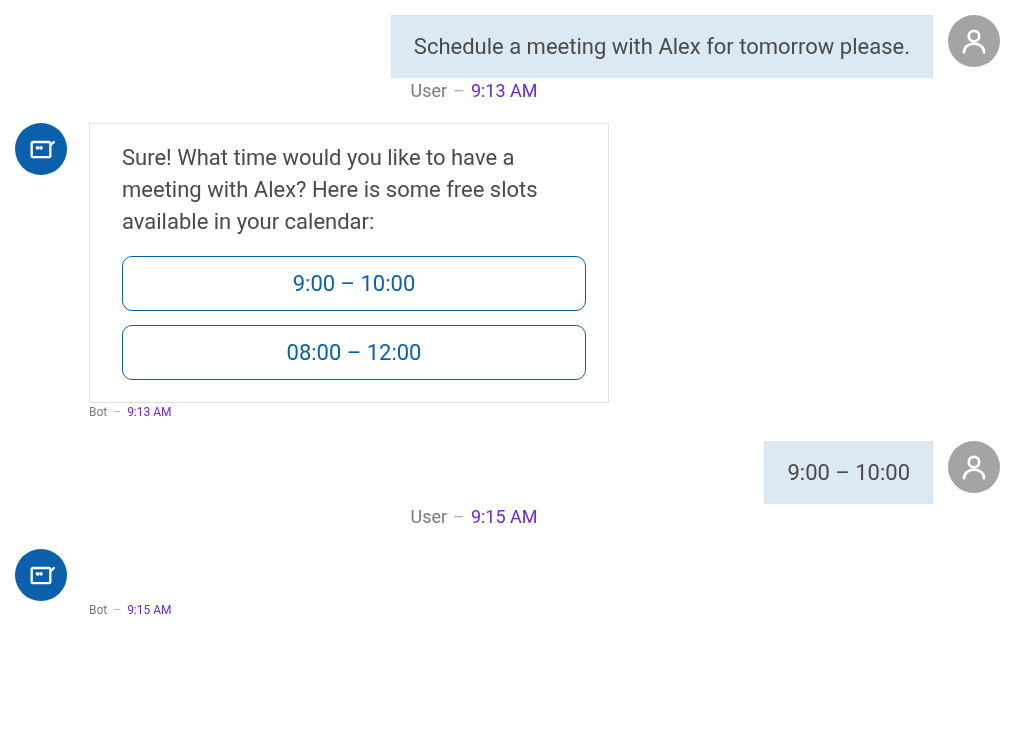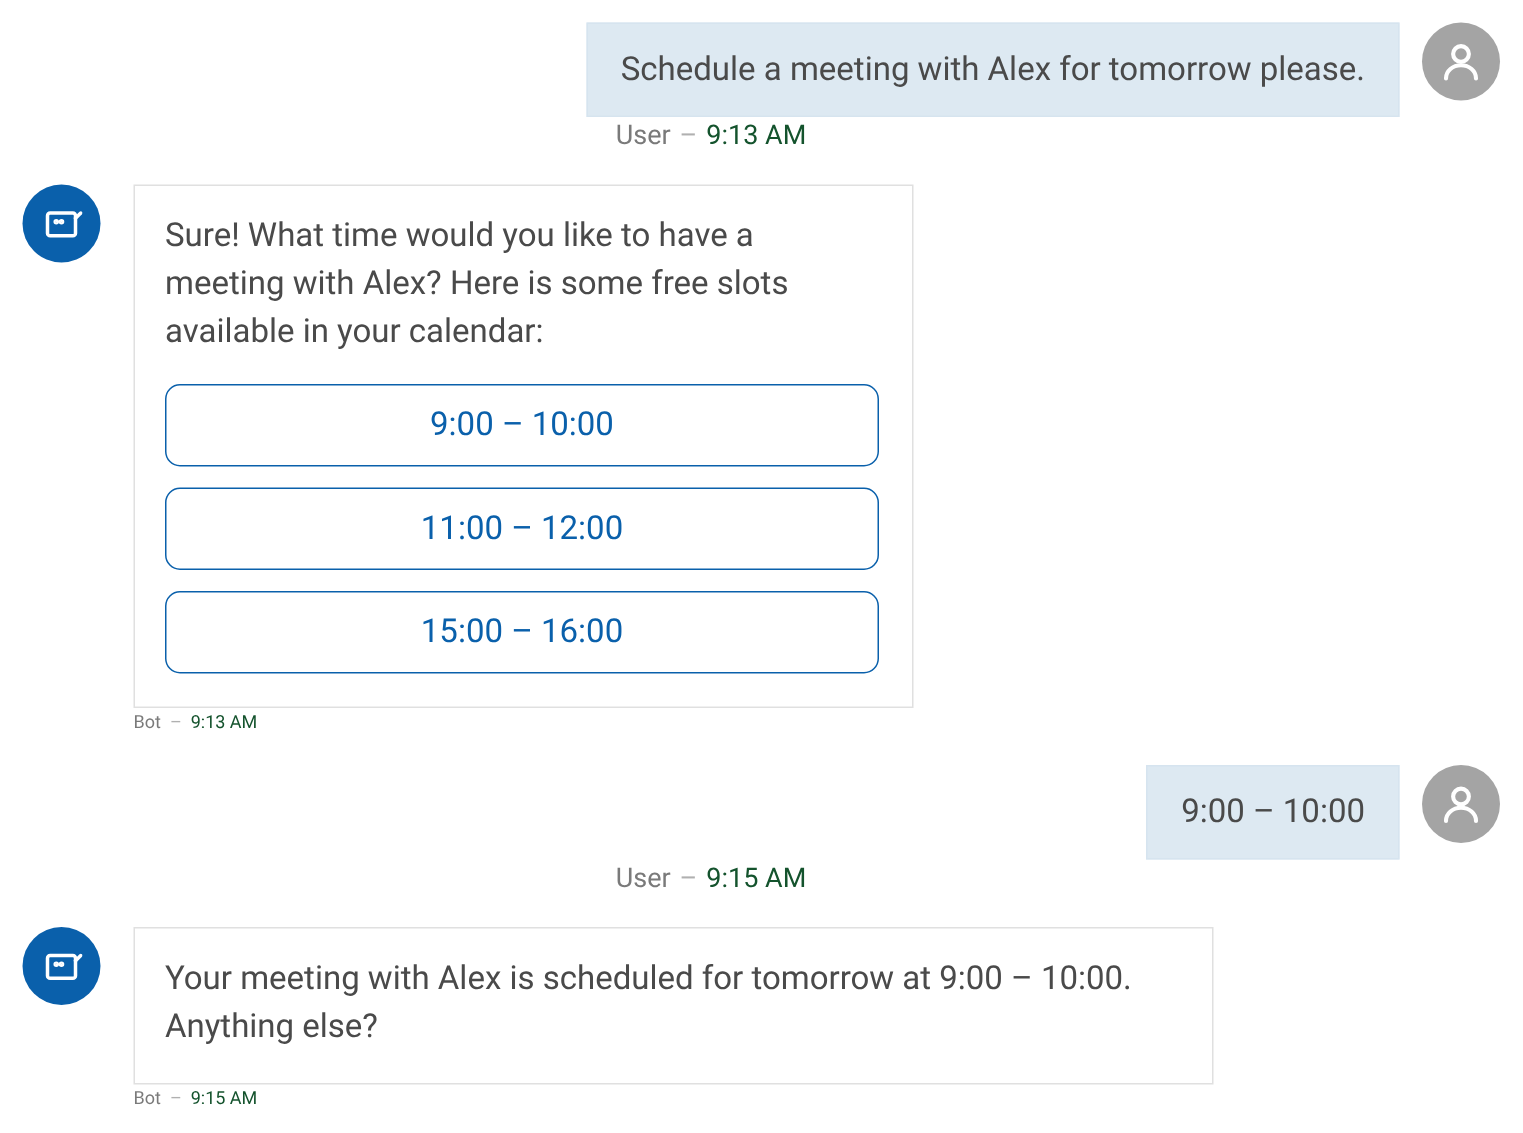--- a/index.html
+++ b/index.html
@@ -61,21 +61,21 @@
     
     .meta-name {
       color: #7a7a7a;
     }
     
     .meta-sep {
       color: #b0b0b0;
     }
     
     .meta-time {
-      color: #14532d;
+      color: #6d28d9;
     }
     
     
     .bot-row {
       display: flex;
       justify-content: flex-start;
       align-items: flex-start;
       gap: 22px;
       margin-bottom: 2px;
     }
@@ -86,21 +86,21 @@
       border-radius: 50%;
       background: #0a60ab;
       display: flex;
       align-items: center;
       justify-content: center;
       flex-shrink: 0;
     }
     
     .bot-bubble {
       border: 1px solid #e0e0e0;
-      padding: 18px 22px 22px 20px;
+      padding: 18px 22px 22px 32px;
       max-width: 520px;
       background: #ffffff;
     }
     
     .bot-bubble.wide {
       max-width: 720px;
     }
     
     .bot-text {
       font-size: 22px;
@@ -171,22 +171,21 @@
       <svg width="28" height="28" viewBox="0 0 24 24" fill="none" stroke="#ffffff" stroke-width="2" stroke-linecap="round" stroke-linejoin="round">
         <rect x="4" y="6" width="16" height="13" rx="1.5"></rect>
         <circle cx="9" cy="11" r="0.6" fill="#ffffff"></circle>
         <circle cx="12" cy="11" r="0.6" fill="#ffffff"></circle>
         <polyline points="20 9 23 6"></polyline>
       </svg>
     </div>
     <div class="bot-bubble">
       <div class="bot-text with-options">Sure! What time would you like to have a meeting with Alex? Here is some free slots available in your calendar:</div>
       <button class="option-button">9:00 – 10:00</button>
-      <button class="option-button">11:00 – 12:00</button>
-      <button class="option-button">15:00 – 16:00</button>
+      <button class="option-button">08:00 – 12:00</button>
     </div>
   </div>
   <div class="bot-meta">
     <span class="meta-name">Bot</span>
     <span class="meta-sep">–</span>
     <span class="meta-time">9:13 AM</span>
   </div>
 
   <div class="user-row">
     <div class="user-bubble">
@@ -207,23 +206,20 @@
 
   <div class="bot-row">
     <div class="bot-avatar">
       <svg width="28" height="28" viewBox="0 0 24 24" fill="none" stroke="#ffffff" stroke-width="2" stroke-linecap="round" stroke-linejoin="round">
         <rect x="4" y="6" width="16" height="13" rx="1.5"></rect>
         <circle cx="9" cy="11" r="0.6" fill="#ffffff"></circle>
         <circle cx="12" cy="11" r="0.6" fill="#ffffff"></circle>
         <polyline points="20 9 23 6"></polyline>
       </svg>
     </div>
-    <div class="bot-bubble wide">
-      <div class="bot-text">Your meeting with Alex is scheduled for tomorrow at 9:00 – 10:00. Anything else?</div>
-    </div>
   </div>
   <div class="bot-meta">
     <span class="meta-name">Bot</span>
     <span class="meta-sep">–</span>
     <span class="meta-time">9:15 AM</span>
   </div>
 
 </div>
 
 </body></html>

